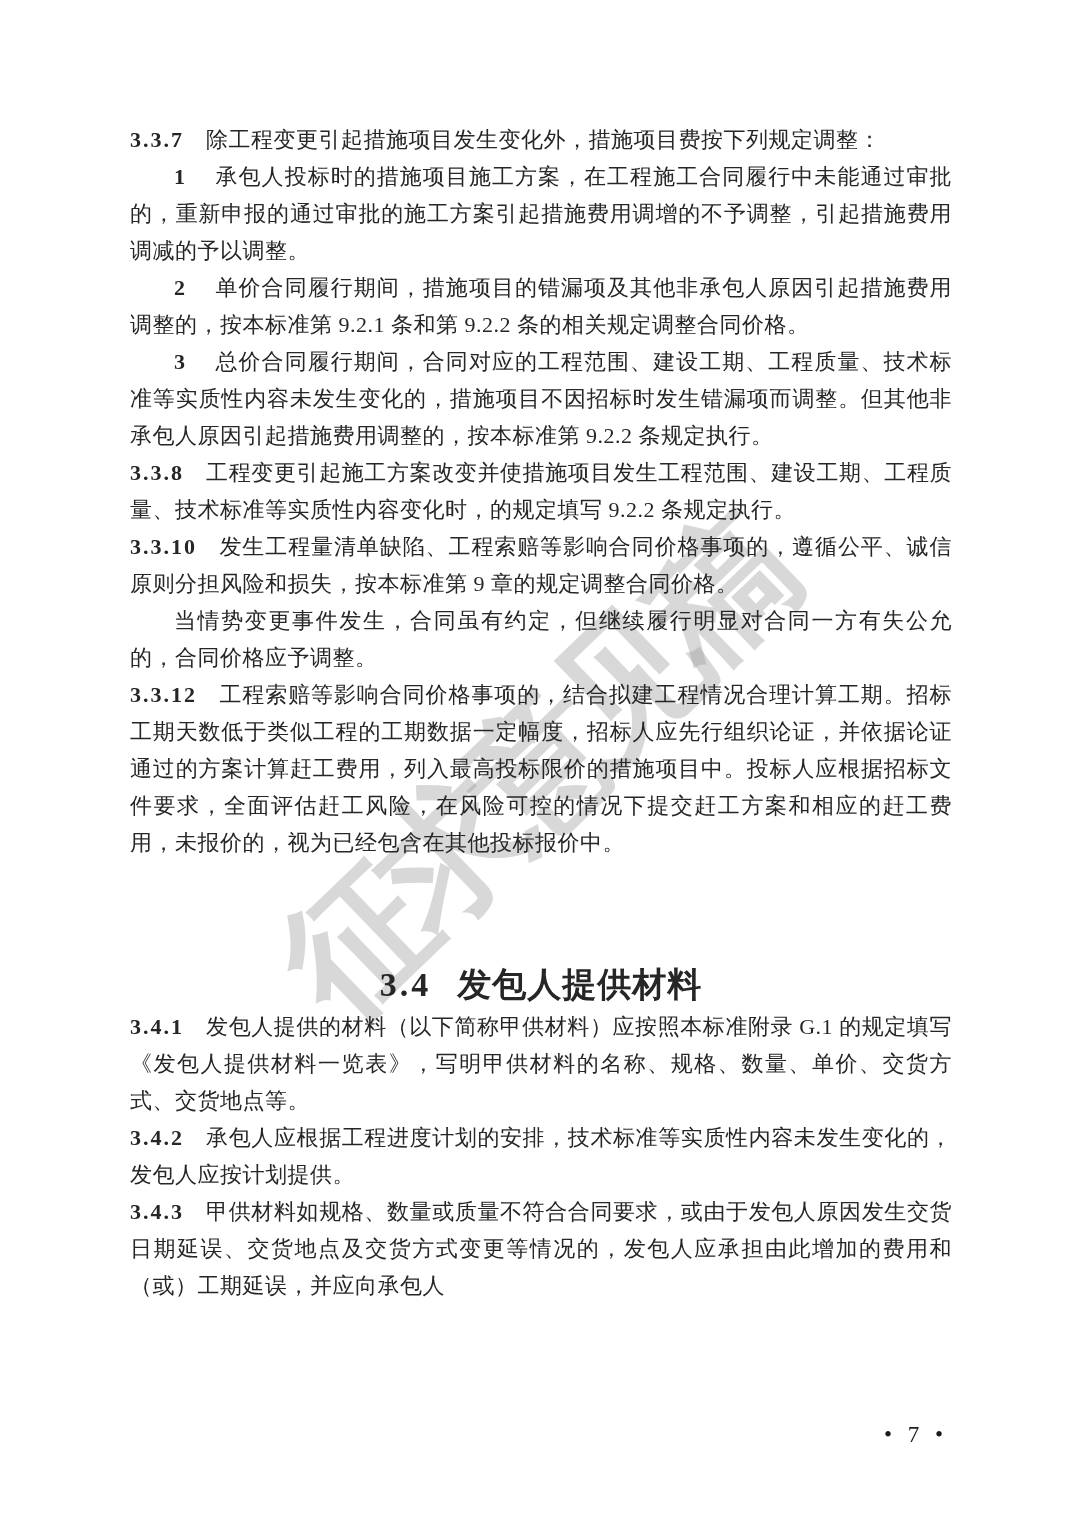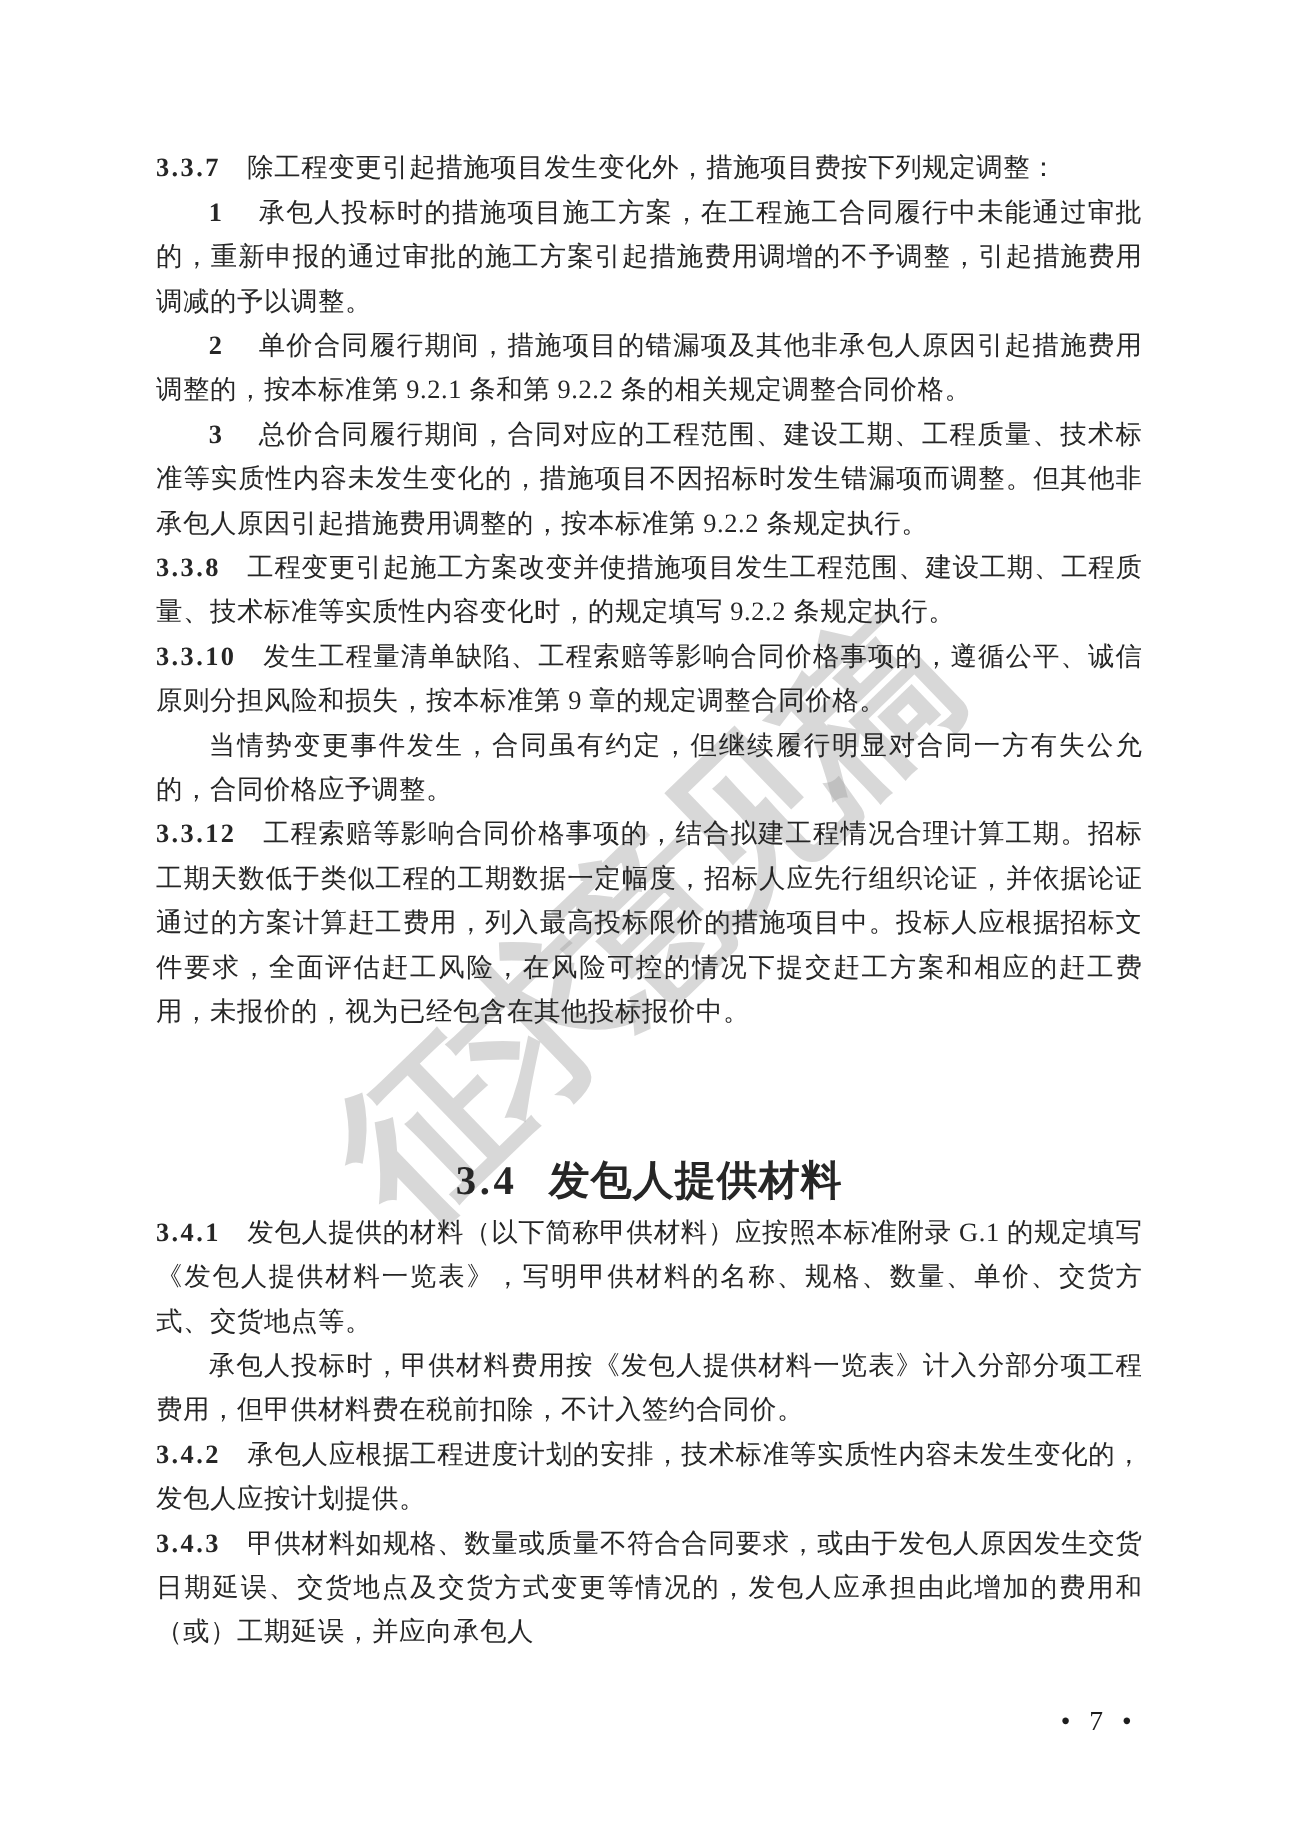--- a/index.html
+++ b/index.html
@@ -96,21 +96,20 @@
 
     <p class="para plain"><span>当情势变更事件发生，合同虽有约定，但继续履行明显对合同一方有失公允的，合同价格应予调整。</span></p>
 
 
     <p class="para clause"><span class="num">3.3.12</span><span>工程索赔等影响合同价格事项的，结合拟建工程情况合理计算工期。招标工期天数低于类似工程的工期数据一定幅度，招标人应先行组织论证，并依据论证通过的方案计算赶工费用，列入最高投标限价的措施项目中。投标人应根据招标文件要求，全面评估赶工风险，在风险可控的情况下提交赶工方案和相应的赶工费用，未报价的，视为已经包含在其他投标报价中。</span></p>
 
     <h2 class="section-heading"><span class="h-num">3.4</span><span class="h-title">发包人提供材料</span></h2>
 
     <p class="para clause"><span class="num">3.4.1</span><span>发包人提供的材料（以下简称甲供材料）应按照本标准附录 G.1 的规定填写《发包人提供材料一览表》，写明甲供材料的名称、规格、数量、单价、交货方式、交货地点等。</span></p>
 
-    <p class="para plain"><span>承包人投标时，甲供材料费用按《发包人提供材料一览表》计入分部分项工程费用，但甲供材料费在税前扣除，不计入签约合同价。</span></p>
 
     <p class="para clause"><span class="num">3.4.2</span><span>承包人应根据工程进度计划的安排，技术标准等实质性内容未发生变化的，发包人应按计划提供。</span></p>
 
     <p class="para clause"><span class="num">3.4.3</span><span>甲供材料如规格、数量或质量不符合合同要求，或由于发包人原因发生交货日期延误、交货地点及交货方式变更等情况的，发包人应承担由此增加的费用和（或）工期延误，并应向承包人</span></p>
 
   </div>
 
   <div class="page-number">• 7 •</div>
 
 </div>

